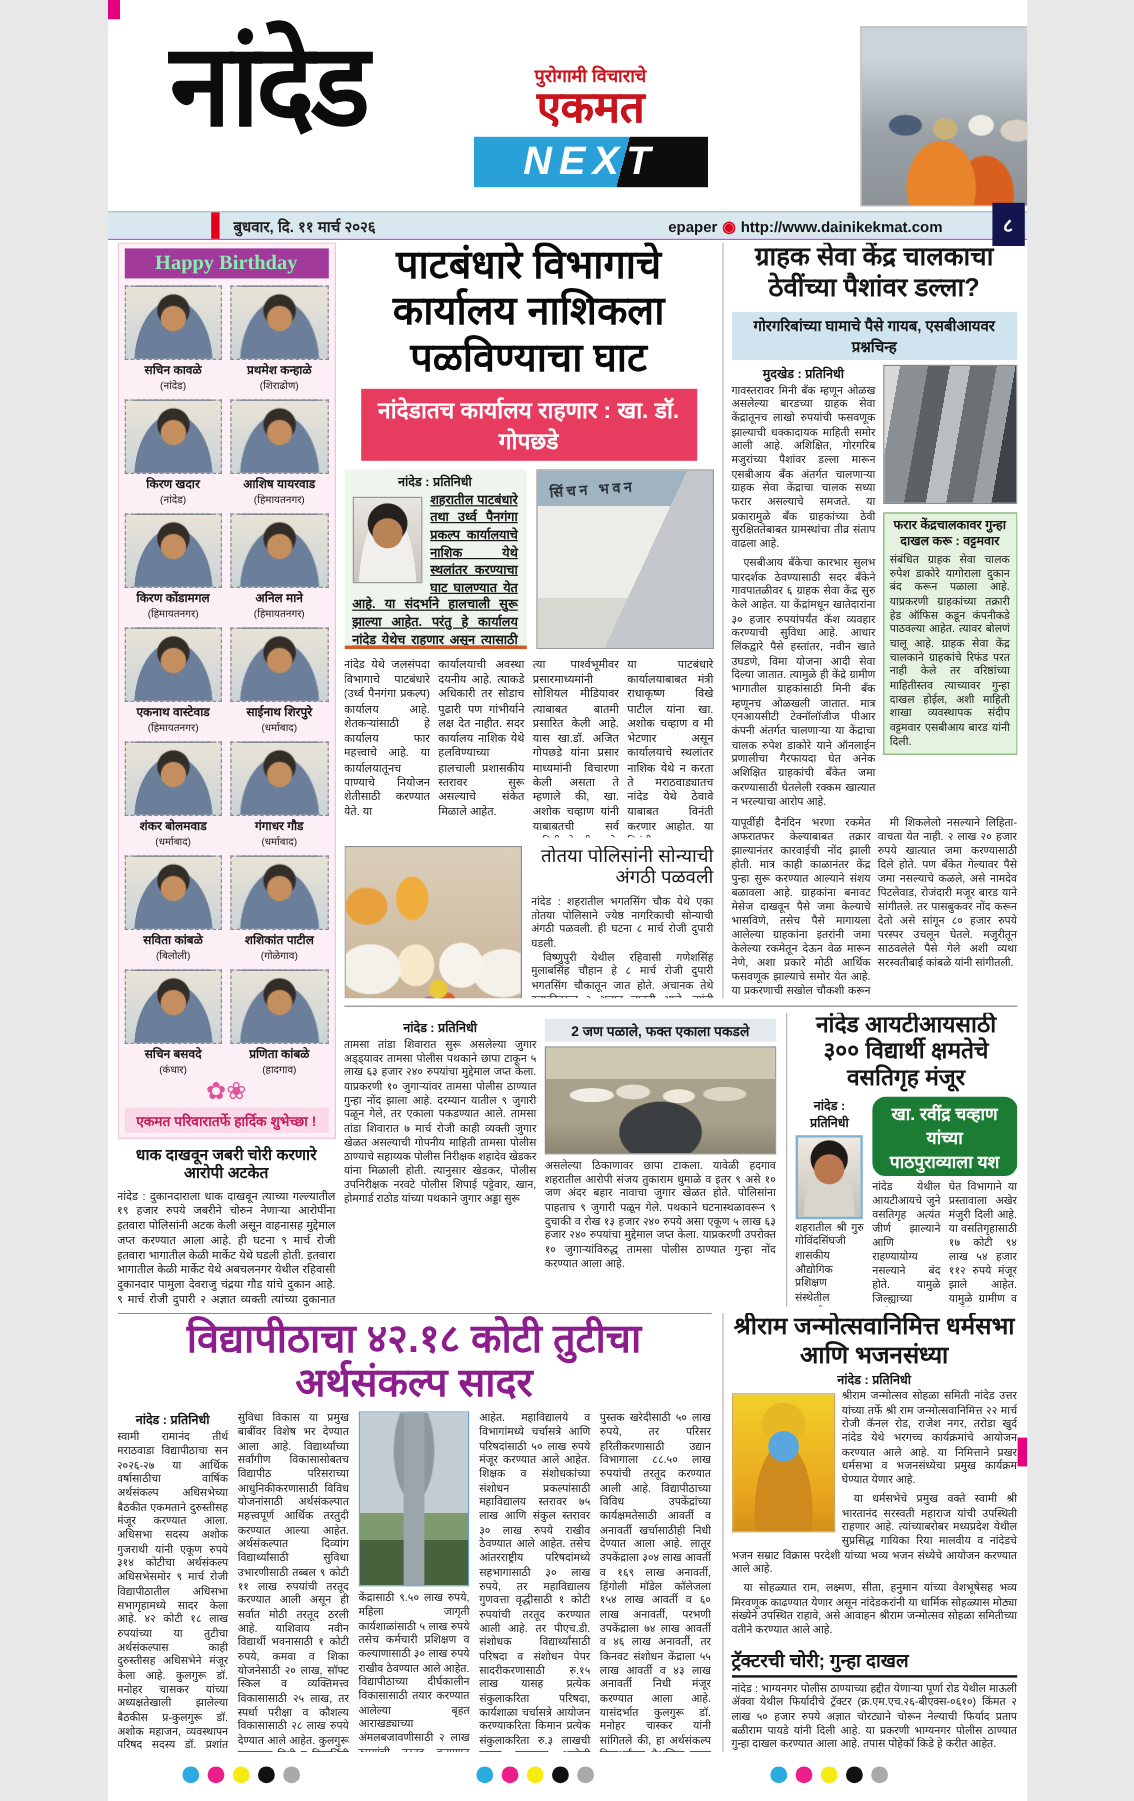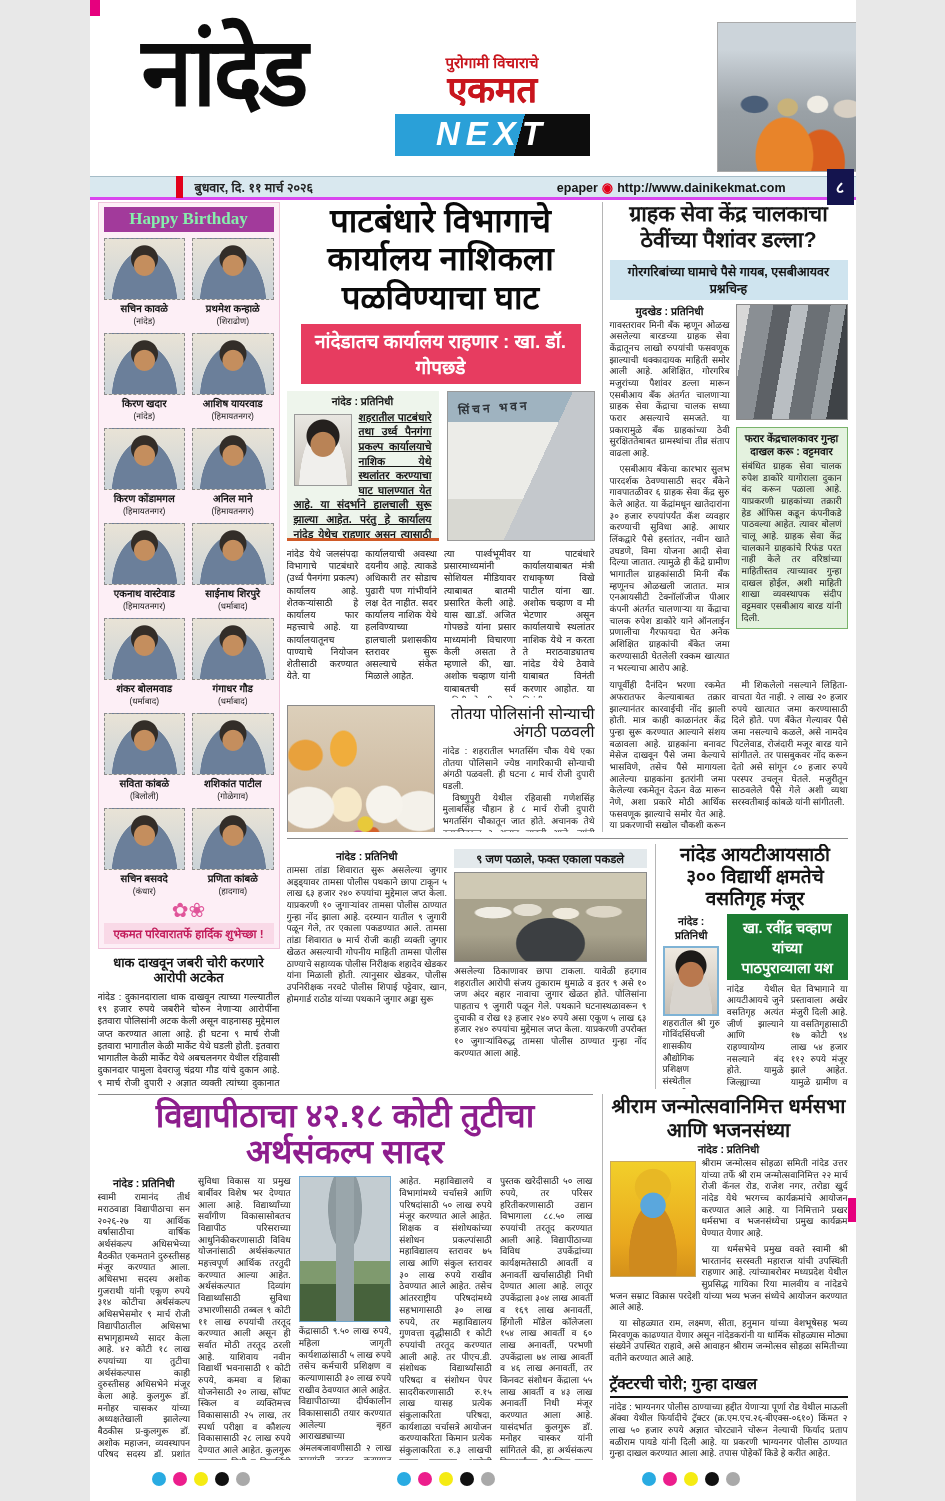--- a/index.html
+++ b/index.html
@@ -28,21 +28,21 @@
         radial-gradient(ellipse at 22% 55%, #4a5e78 0 7%, transparent 8%),
         radial-gradient(ellipse at 42% 57%, #c8b27a 0 7%, transparent 8%),
         radial-gradient(ellipse at 60% 55%, #efece4 0 7%, transparent 8%),
         radial-gradient(ellipse at 78% 58%, #d8d0c4 0 7%, transparent 8%),
         linear-gradient(#ccd4da 0 18%, #b7bec4 35%, #9aa1a6 60%, #8d9397 100%); }
   .tomato-caption { position:absolute; left:802px; top:30px; width:134px;
       font-size:10.5px; font-weight:700; line-height:1.38; }
 
   
   .datebar { position:absolute; top:176px; left:0; right:0; height:24px; background:#d9e8ef;
-             border-top:1px solid #a5bcc7; border-bottom:3px solid #d946ef;
+             border-top:1px solid #a5bcc7; border-bottom:1px solid #d946ef;
              display:flex; align-items:center; }
   .redbar { width:7px; height:22px; background:#e2001a; margin-left:86px; }
   .date-text { margin-left:12px; font-weight:700; font-size:12.5px; color:#222; }
   .epaper-wrap { margin-left:auto; margin-right:70px; display:flex; align-items:flex-end;
                  gap:4px; font-weight:700; font-size:12.5px; }
   .globe-icon { color:#e2001a; font-size:13px; }
   .pageno { position:absolute; right:2px; top:-8px; width:27px; height:36px; background:#14144e;
             color:#fff; display:flex; align-items:center; justify-content:center;
             font-size:16px; font-weight:700; }
 
@@ -157,21 +157,21 @@
   .iti-top { display:flex; gap:7px; margin-top:4px; }
   .iti-c1 { width:31%; flex:none; }
   .headshot { float:left; width:56px; height:70px; margin:2px 5px 2px 0; border:2px solid #7fb3d5;
       background:
         radial-gradient(circle at 50% 40%, #b9784e 0 12px, transparent 13px),
         radial-gradient(circle at 50% 27%, #1d1a18 0 15px, transparent 16px),
         radial-gradient(ellipse at 50% 112%, #d8d4ce 0 58%, transparent 59%),
         linear-gradient(#efe9e0,#c5bfb6); }
   .iti-right { flex:1; min-width:0; }
   .iti-band { background:#1c7c33; color:#fff; font-size:14.5px; font-weight:700;
-              text-align:center; padding:3px 12px; margin-bottom:4px; }
+              text-align:center; padding:3px 12px; margin-bottom:4px;border-radius:11px; }
   .iti-cols { display:flex; gap:7px; }
   .iti-cols > div { flex:1; min-width:0; }
 
   
   .bottom { position:absolute; top:1094px; left:8px; right:8px; height:366px; display:flex;
             gap:9px; overflow:hidden; }
   .budget { flex:1; min-width:0; overflow:hidden; border-top:1px solid #8a8a8a; padding-top:3px; }
   .budget-h { color:#8d1d8d; font-size:33px; font-weight:800; text-align:center; line-height:1.08;
               margin-bottom:7px; }
   .budget-cols { display:flex; gap:8px; height:314px; overflow:hidden; }
@@ -377,21 +377,21 @@
       </div>
 
       <div class="row2">
         <div class="gambling">
           <div class="gamb-cols">
             <div class="gamb-c1">
               <div class="dateline">नांदेड : प्रतिनिधी</div>
               <p class="small-body">तामसा तांडा शिवारात सुरू असलेल्या जुगार अड्ड्यावर तामसा पोलीस पथकाने छापा टाकून ५ लाख ६३ हजार २४० रुपयांचा मुद्देमाल जप्त केला. याप्रकरणी १० जुगाऱ्यांवर तामसा पोलीस ठाण्यात गुन्हा नोंद झाला आहे. दरम्यान यातील ९ जुगारी पळून गेले, तर एकाला पकडण्यात आले. तामसा तांडा शिवारात ७ मार्च रोजी काही व्यक्ती जुगार खेळत असल्याची गोपनीय माहिती तामसा पोलीस ठाण्याचे सहाय्यक पोलीस निरीक्षक शहादेव खेडकर यांना मिळाली होती. त्यानुसार खेडकर, पोलीस उपनिरीक्षक नरवटे पोलीस शिपाई पट्टेवार, खान, होमगार्ड राठोड यांच्या पथकाने जुगार अड्डा सुरू</p>
             </div>
             <div class="gamb-c2">
-              <div class="gamb-sub">९ जण पळाले, फक्त एकाला पकडले</div>
+              <div class="gamb-sub">2 जण पळाले, फक्त एकाला पकडले</div>
               <div class="raid-photo"></div>
               <p class="small-body">असलेल्या ठिकाणावर छापा टाकला. यावेळी हदगाव शहरातील आरोपी संजय तुकाराम धुमाळे व इतर ९ असे १० जण अंदर बहार नावाचा जुगार खेळत होते. पोलिसांना पाहताच ९ जुगारी पळून गेले. पथकाने घटनास्थळावरून ९ दुचाकी व रोख १३ हजार २४० रुपये असा एकूण ५ लाख ६३ हजार २४० रुपयांचा मुद्देमाल जप्त केला. याप्रकरणी उपरोक्त १० जुगाऱ्यांविरुद्ध तामसा पोलीस ठाण्यात गुन्हा नोंद करण्यात आला आहे.</p>
             </div>
           </div>
         </div>
 
         <div class="iti">
           <div class="iti-h">नांदेड आयटीआयसाठी ३०० विद्यार्थी क्षमतेचे वसतिगृह मंजूर</div>
           <div class="iti-top">
             <div class="iti-c1">

